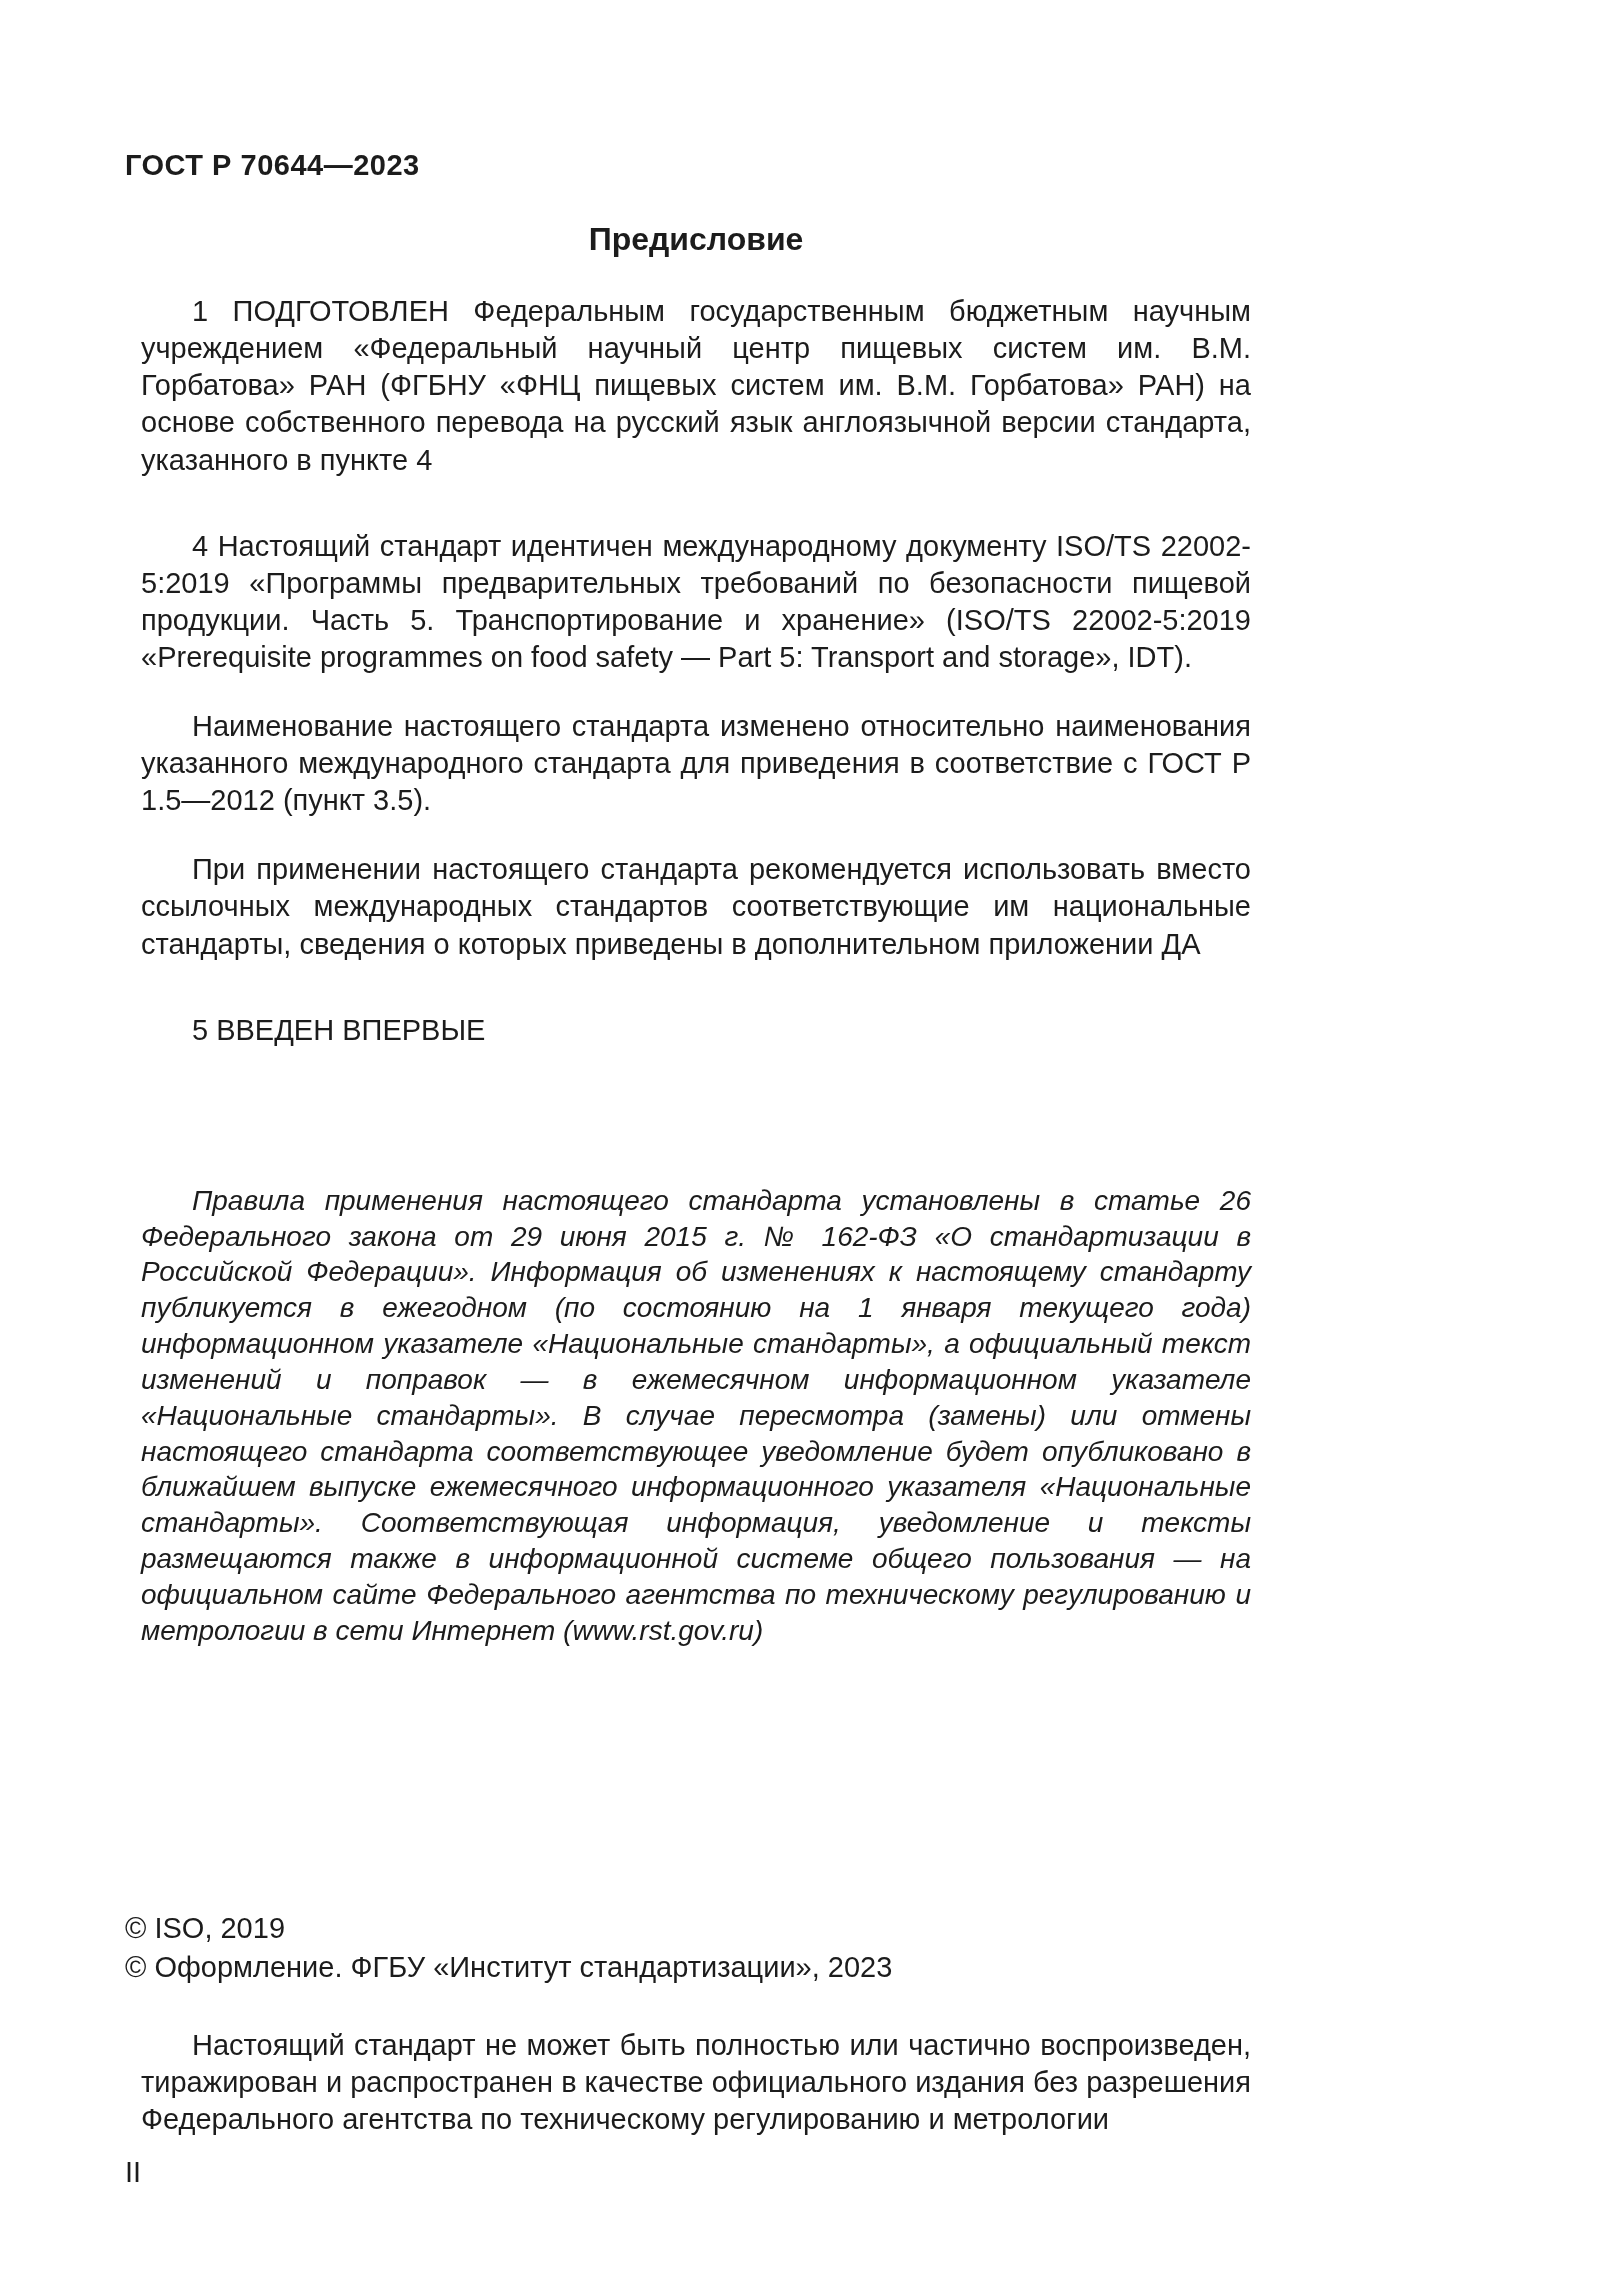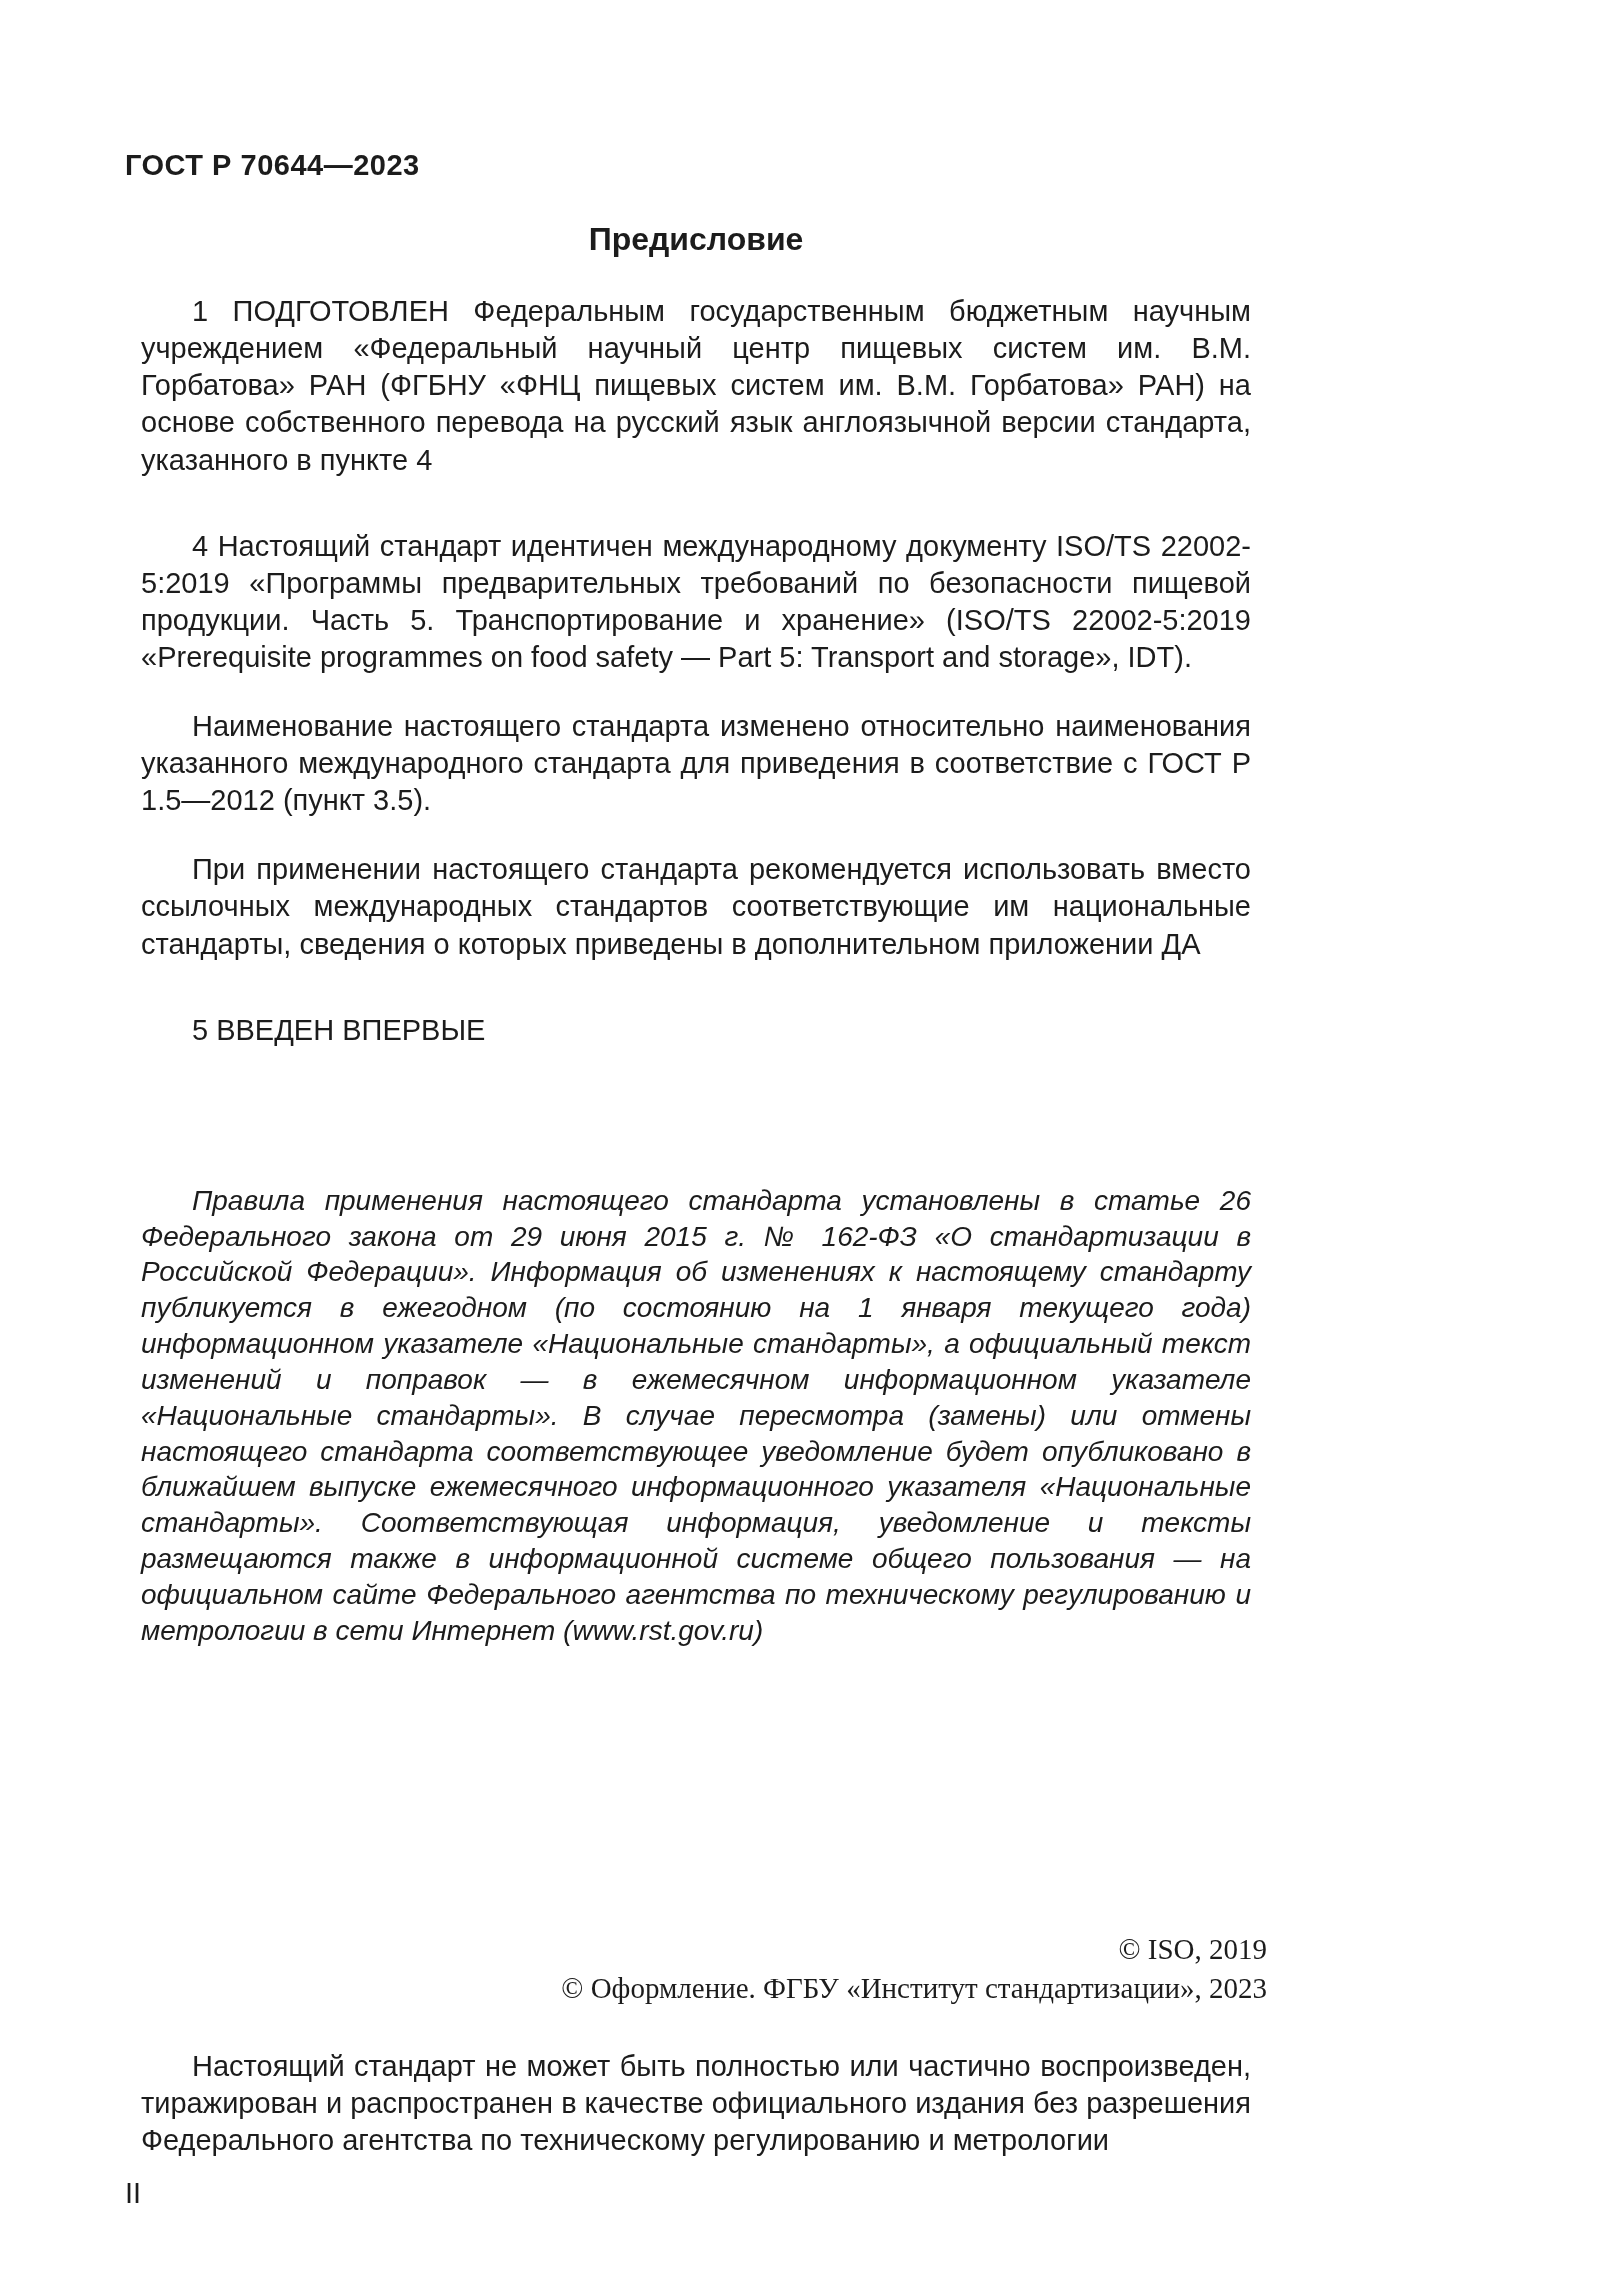--- a/index.html
+++ b/index.html
@@ -10,21 +10,21 @@
   .page {
     position: relative;
     width: 1390px;
     height: 2293px;
     box-sizing: border-box;
     background: #ffffff;
     color: #1c1c1c;
     font-family: "Liberation Sans", sans-serif;
     font-size: 29px;
     line-height: 1.28;
-    padding: 147px 123px 81px 125px;
+    padding: 147px 123px 102px 125px;
     display: flex;
     flex-direction: column;
     overflow: hidden;
   }
   .doc-header {
     font-weight: bold;
     font-size: 29px;
     letter-spacing: 0.5px;
   }
   .section-title {
@@ -43,22 +43,20 @@
   }
   .legal-notice {
     margin-top: 118px;
     font-style: italic;
     font-size: 28px;
   }
   .spacer {
     flex: 1 1 auto;
   }
   .copyright-block {
-    text-align: right;
-    font-family: Liberation Serif, serif;
   }
   .copyright-block .copyright-line {
     line-height: 1.35;
   }
   .restriction {
     margin-top: 39px;
   }
   .page-number {
     font-size: 29px;
   }

